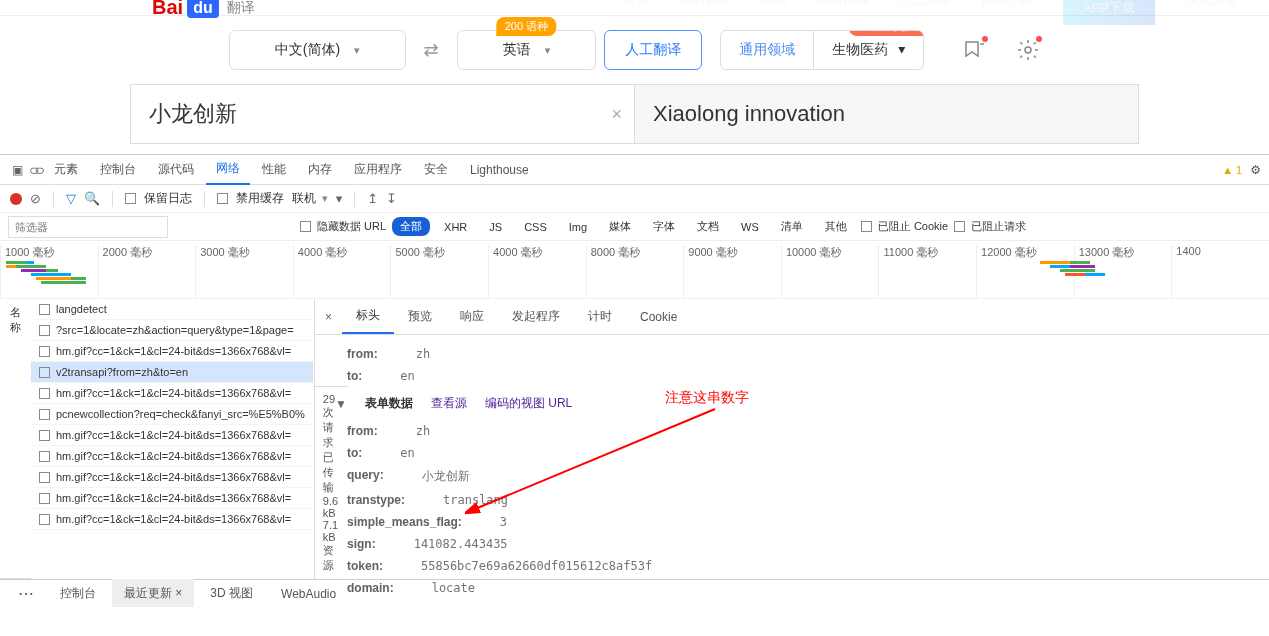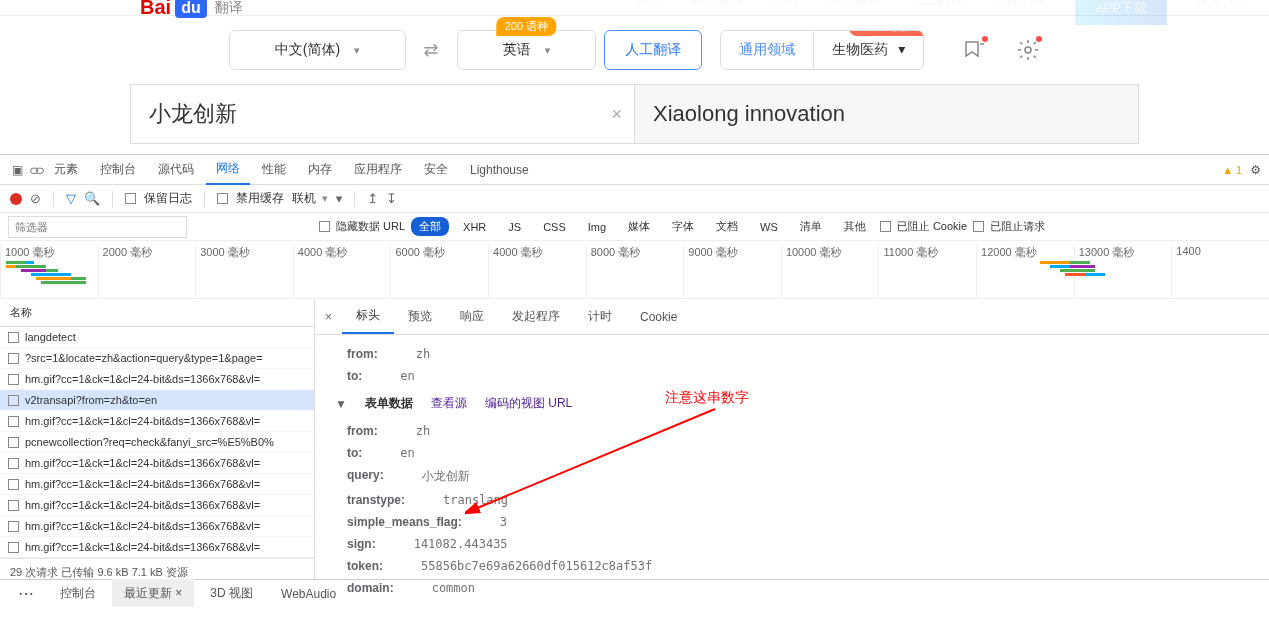--- a/index.html
+++ b/index.html
@@ -1,19 +1,19 @@
 <!DOCTYPE html>
 <html><head>
   <meta charset="utf-8">
   <style>
     * { box-sizing: border-box; margin: 0; padding: 0; }
     body { font-family: -apple-system, "Segoe UI", Arial, sans-serif; font-size: 12px; color: #333; background: #fff; }
     
     
-    .topbar { height: 16px; background: #fff; border-bottom: 1px solid #eee; display: flex; align-items: center; padding: 0 20px; justify-content: space-between; }
+    .topbar { height: 16px; background: #fff; border-bottom: 1px solid #eee; display: flex; align-items: center; padding: 0 32px; justify-content: space-between; }
     .logo-area { display: flex; align-items: center; gap: 4px; margin-left: 120px; }
     .logo-bai { font-weight: bold; font-size: 20px; color: #e10602; }
     .logo-du { background: #2c68ff; color: #fff; padding: 1px 6px; border-radius: 4px; font-weight: bold; font-size: 16px; }
     .logo-fy { color: #888; font-size: 14px; margin-left: 4px; }
     .topnav { display: flex; gap: 30px; font-size: 13px; color: #666; }
     .topnav div { cursor: pointer; color: #ccc; }
     .download-btn { background: linear-gradient(90deg, #00c6fb, #005bea); color: #fff; padding: 8px 20px; font-size: 13px; }
     
     .translate-row { display: flex; align-items: center; gap: 8px; padding: 14px 0; justify-content: center; position: relative; }
     .lang-select { border: 1px solid #ddd; background: #fff; padding: 10px 45px; border-radius: 6px; display: flex; align-items: center; gap: 8px; cursor: pointer; font-size: 14px; position: relative; }
@@ -45,32 +45,32 @@
     .warn-badge { color: #e7a600; font-size: 11px; }
     .gear { color: #555; }
     
     .dt-toolbar { display: flex; align-items: center; gap: 8px; padding: 4px 10px; border-bottom: 1px solid #eee; height: 28px; }
     .record-dot { width: 12px; height: 12px; background: #d93025; border-radius: 50%; }
     .tb-icon { color: #666; font-size: 13px; }
     .tb-sep { width: 1px; height: 16px; background: #ddd; margin: 0 4px; }
     .cbox { width: 11px; height: 11px; border: 1px solid #888; display: inline-block; }
     
     .dt-filter-row { display: flex; align-items: center; gap: 6px; padding: 4px 8px; border-bottom: 1px solid #eee; font-size: 11px; height: 28px; }
-    .filter-input { width: 179px; border: 1px solid #ddd; padding: 4px 6px; color: #888; font-size: 11px; }
+    .filter-input { width: 160px; border: 1px solid #ddd; padding: 4px 6px; color: #888; font-size: 11px; }
     .filter-pill { padding: 2px 8px; cursor: pointer; color: #333; }
     .filter-pill.active { background: #1560d4; color: #fff; border-radius: 8px; }
     
     .timeline { display: flex; border-bottom: 1px solid #eee; padding: 4px 0 0; height: 58px; font-size: 11px; color: #666; position: relative; }
     .tick { flex: 1; border-left: 1px solid #eee; padding-left: 4px; height: 100%; }
     .waterfall { position: absolute; top: 20px; left: 6px; display: flex; flex-direction: column; gap: 1px; }
     .wf-bar { height: 3px; display: flex; }
     .wf-seg { height: 3px; }
     
     .dt-main { display: flex; height: 280px; }
-    .req-list { width: 315px; border-right: 1px solid #ddd; display: flex; flex-direction: column; }
+    .req-list { width: 315px; border-right: 1px solid #ddd; display: flex; flex-direction: row; }
     .req-header { padding: 6px 10px; border-bottom: 1px solid #ddd; font-size: 11px; color: #333; }
     .req-item { padding: 4px 8px; font-size: 11px; color: #333; display: flex; align-items: center; gap: 6px; border-bottom: 1px solid #f5f5f5; white-space: nowrap; overflow: hidden; }
     .req-item.selected { background: #d4e5fd; }
     .req-footer { margin-top: auto; padding: 6px 10px; border-top: 1px solid #ddd; font-size: 11px; color: #555; }
     
     .detail-panel { flex: 1; position: relative; }
     .detail-tabs { display: flex; border-bottom: 1px solid #ddd; align-items: center; }
     .detail-close { padding: 6px 10px; color: #666; cursor: pointer; }
     .detail-tab { padding: 8px 14px; font-size: 12px; color: #555; cursor: pointer; }
     .detail-tab.active { border-bottom: 2px solid #1a73e8; color: #333; }
@@ -211,21 +211,21 @@
     <span>已阻止 Cookie</span>
     <span class="cbox"></span>
     <span>已阻止请求</span>
   </div>
 
   <div class="timeline">
     <div class="tick">1000 毫秒</div>
     <div class="tick">2000 毫秒</div>
     <div class="tick">3000 毫秒</div>
     <div class="tick">4000 毫秒</div>
-    <div class="tick">6000 毫秒</div>
+    <div class="tick">5000 毫秒</div>
     <div class="tick">4000 毫秒</div>
     <div class="tick">8000 毫秒</div>
     <div class="tick">9000 毫秒</div>
     <div class="tick">10000 毫秒</div>
     <div class="tick">11000 毫秒</div>
     <div class="tick">12000 毫秒</div>
     <div class="tick">13000 毫秒</div>
     <div class="tick">1400</div>
     <div class="waterfall">
       <div class="wf-bar">
@@ -373,21 +373,21 @@
             <div class="kv-row">
               <span class="kv-key">sign:</span>
               <span class="kv-val">141082.443435</span>
             </div>
             <div class="kv-row">
               <span class="kv-key">token:</span>
               <span class="kv-val">55856bc7e69a62660df015612c8af53f</span>
             </div>
             <div class="kv-row">
               <span class="kv-key">domain:</span>
-              <span class="kv-val">common</span>
+              <span class="kv-val">locate</span>
             </div>
           </div>
       </div>
 
       <div class="annotation" style="top:90px; left:350px">注意这串数字</div>
       <svg class="arrow-svg" style="top:100px; left:150px" width="260" height="120">
         <defs>
             <marker id="ah" markerWidth="10" markerHeight="10" refX="2" refY="3" orient="auto">
               <path d="M0,0 L0,6 L9,3 z" fill="#ff0000"></path>
             </marker>

